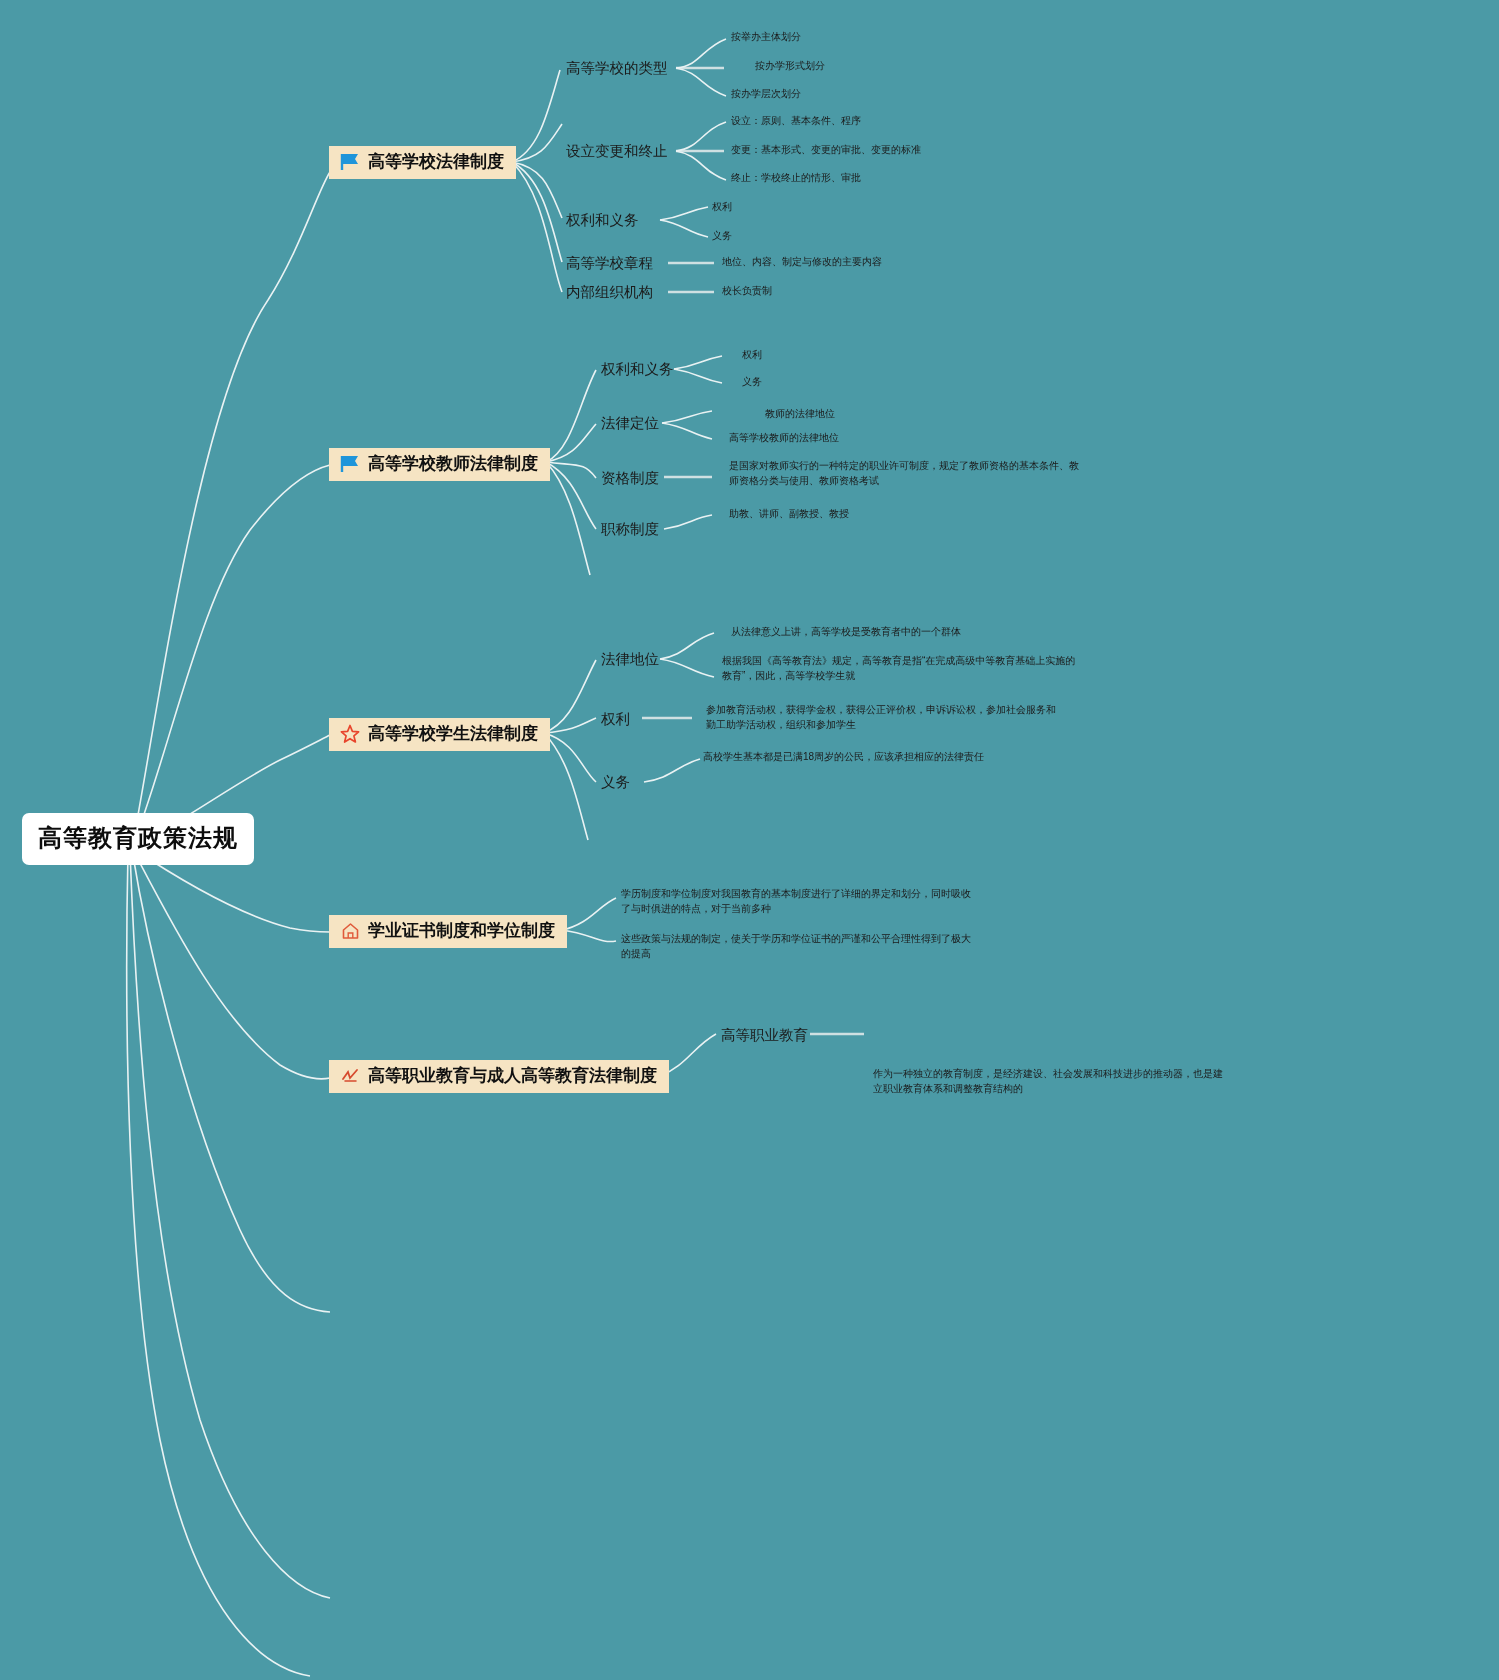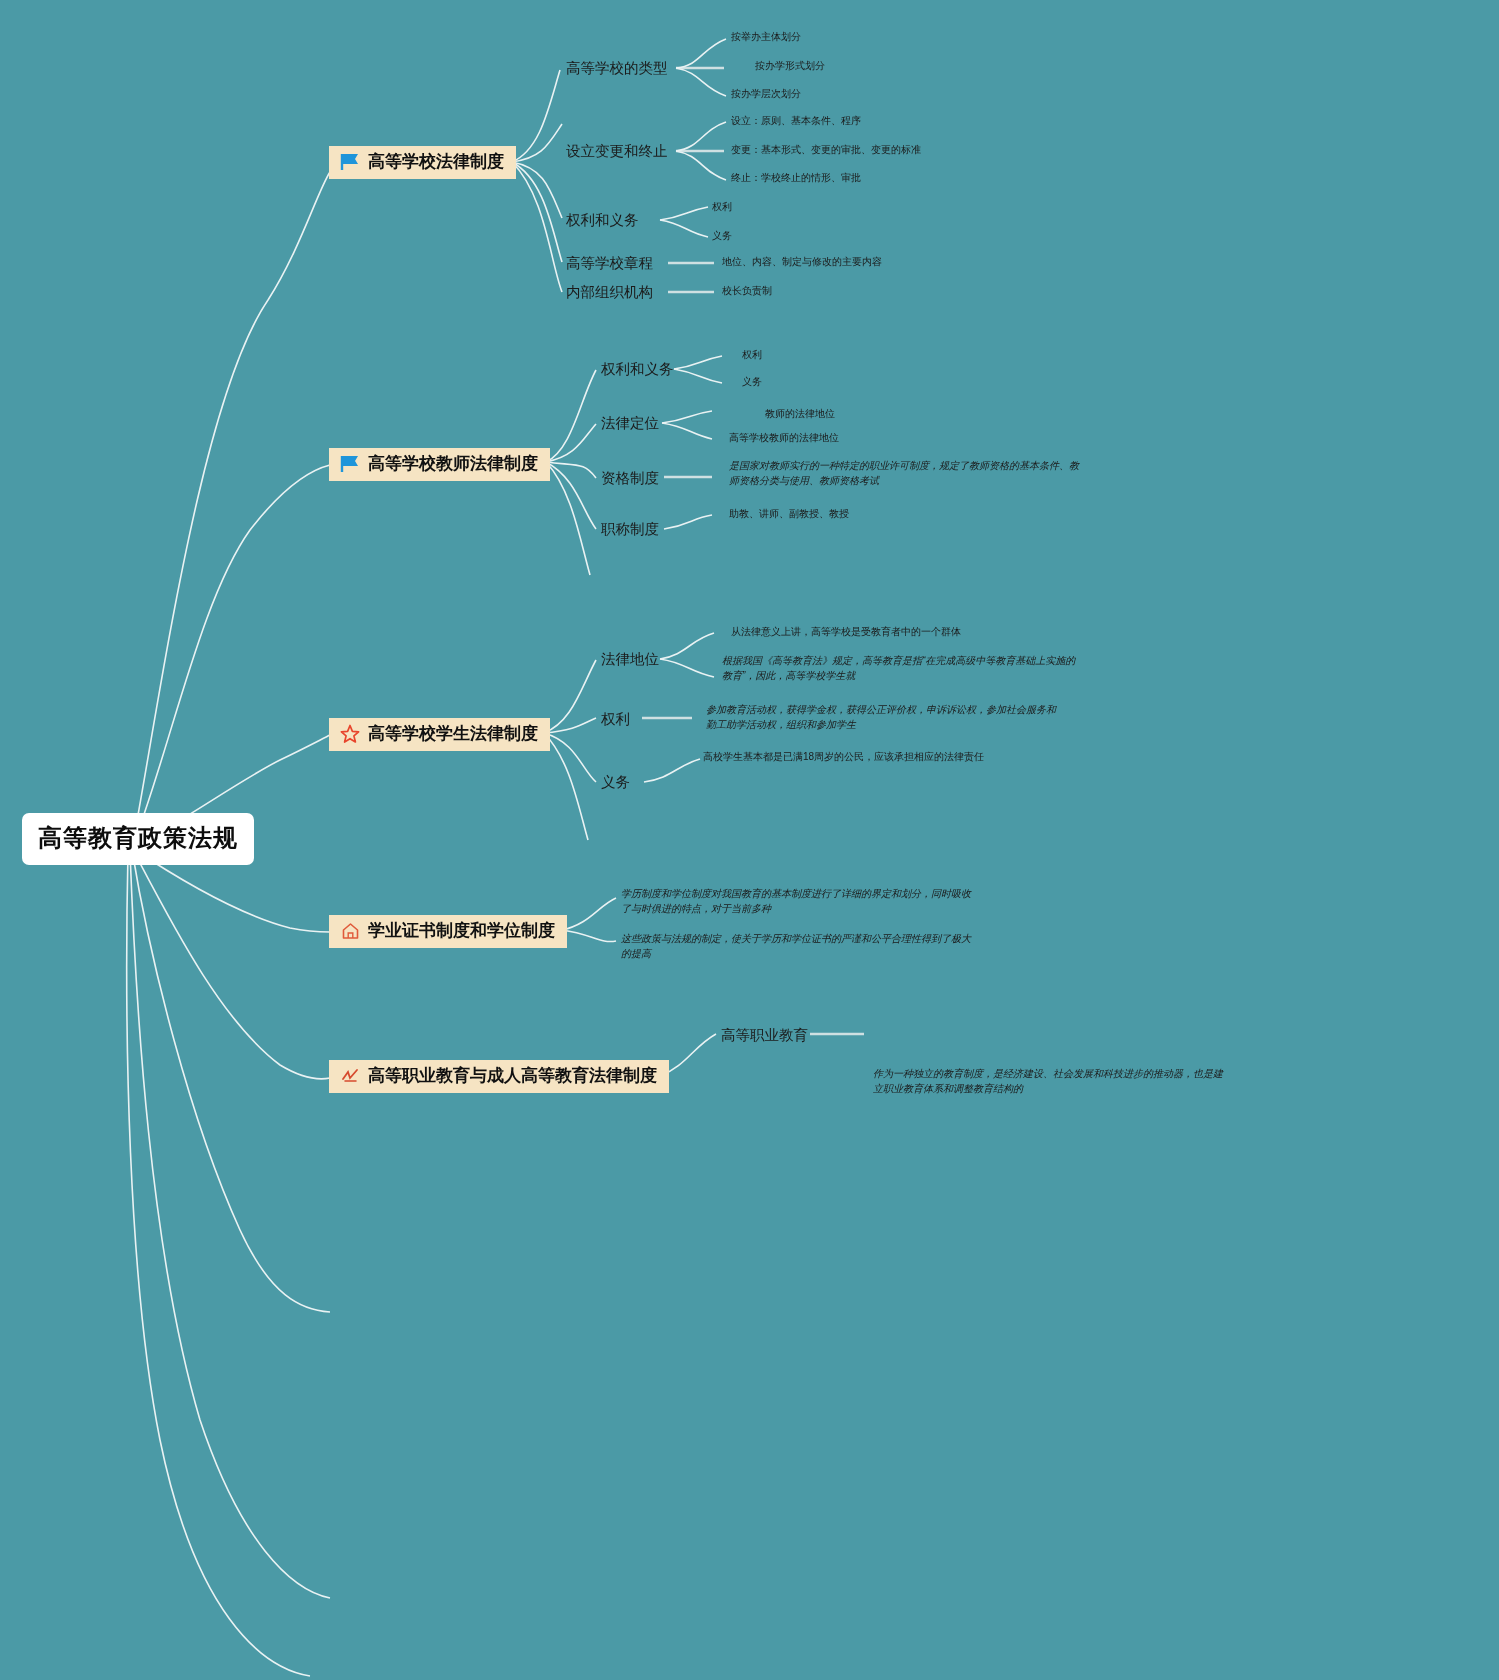--- a/index.html
+++ b/index.html
@@ -82,21 +82,21 @@
     color: #1b1b1b;
     line-height: 1.45;
   }
   
   .leaf {
     font-size: 10px;
     color: #1b1b1b;
     line-height: 1.5;
     white-space: pre-line;
   }
-  .leaf.wide { white-space: pre-line; font-style: italic; }
+  .leaf.wide { white-space: pre-line; }
 </style>
 </head>
 <body style="background: rgb(75, 154, 166);">
 
 <div id="canvas">
 
   <svg class="links" viewBox="0 0 1499 1680">
 
     <path d="M132,848 C160,700 200,400 268,300 C300,250 318,190 330,172"></path>
 

